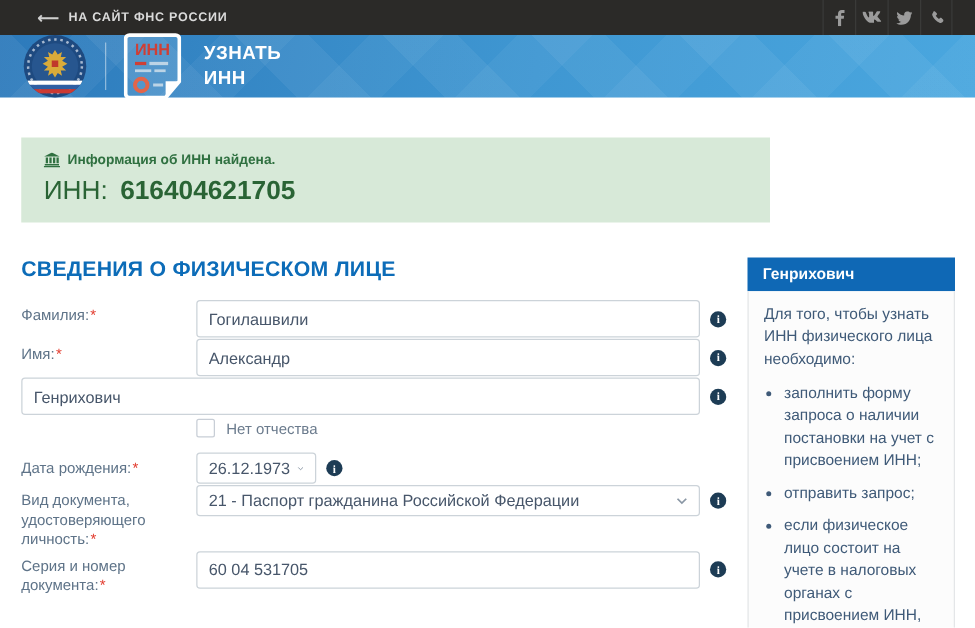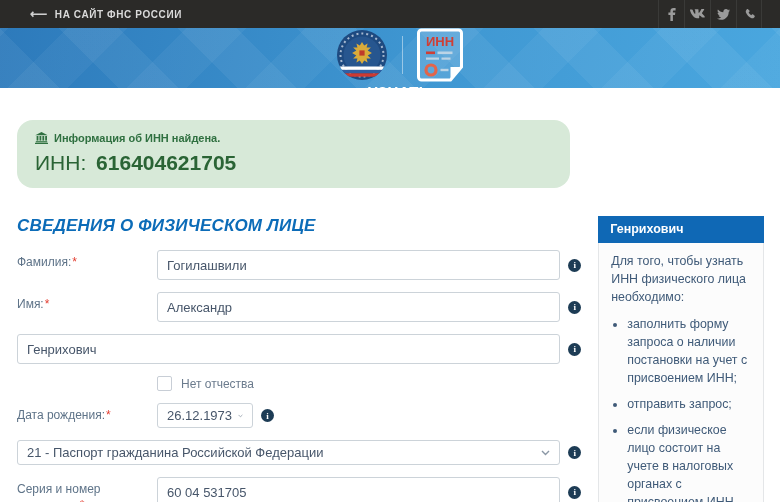--- a/index.html
+++ b/index.html
@@ -12,45 +12,45 @@
   .back-link { display:flex; align-items:center; gap:7px; margin-left:30px;
     color:#dadada; font-size:10px; font-weight:bold; letter-spacing:.6px; cursor:pointer; }
   .back-arrow { font-size:12px; line-height:1; color:#cfcfcf; }
   .social { display:flex; height:28px; margin-right:18px; }
   .social-cell { width:26px; display:flex; align-items:center; justify-content:center;
     border-left:1px solid #3a3a38; cursor:pointer; }
   .social-cell:last-child { border-right:1px solid #3a3a38; }
   .social-cell svg { display:block; }
 
   
-  .header { height:60px; position:relative;
+  .header { height:50px; position:relative;
     background:
       repeating-linear-gradient(45deg, rgba(255,255,255,.055) 0 42px, rgba(255,255,255,0) 42px 84px),
       repeating-linear-gradient(-45deg, rgba(255,255,255,.045) 0 42px, rgba(255,255,255,0) 42px 84px),
       linear-gradient(100deg, #2d7abb 0%, #3f97d2 55%, #4aa7df 100%);
-    display:flex; align-items:center;flex-direction:column; }
+    display:flex; align-items:center; }
   .brand { display:flex; align-items:center; margin-left:18px; }
   .brand-sep { width:1px; height:38px; background:rgba(255,255,255,.45); margin:0 14px; }
   .app-title { margin-left:18px; color:#fff; font-size:15px; font-weight:bold;
     letter-spacing:.4px; line-height:1.35; }
 
   
   .main { padding:32px 16px 0 17px; }
-  .result-box { width:553px; background:#d7e9d8; padding:12px 18px 13px;border-radius:16px; }
+  .result-box { width:599px; background:#d7e9d8; padding:12px 18px 13px; }
   .result-status { display:flex; align-items:center; gap:6px;
     color:#2f7040; font-size:11px; font-weight:bold; }
   .result-inn { margin-top:7px; font-size:21px; color:#2a6435; }
   .result-inn .inn-value { font-weight:bold; margin-left:4px; }
 
   .content-row { display:flex; margin-top:28px; }
   .form-col { width:565px; }
   .section-title { color:#0c6cb8; font-size:17px; font-weight:bold;
-    letter-spacing:.2px; margin-bottom:14px;font-style:italic; }
-
-  .form-row { display:flex; align-items:flex-start; margin-bottom:12px; }
+    letter-spacing:.2px; margin-bottom:14px; }
+
+  .form-row { display:flex; align-items:flex-start; margin-bottom:1px; }
   .form-label { width:140px; flex:0 0 140px; padding-top:5px;
     font-size:12px; color:#5e7388; line-height:1.3; }
   .req { color:#e23b2e; margin-left:1px; }
   .form-field { flex:1; display:flex; align-items:center; gap:8px; }
   .text-input { flex:1; height:30px; border:1px solid #ccd3d9; border-radius:3px;
     padding:0 9px; font-size:13px; color:#47566a; background:#fff; outline:none;
     font-family:"Liberation Sans", sans-serif; }
   .select-box, .date-box { height:25px; border:1px solid #ccd3d9; border-radius:3px;
     background:#fff; display:flex; align-items:center; justify-content:space-between;
     padding:0 9px; font-size:13px; color:#47566a; cursor:pointer; }
@@ -216,20 +216,24 @@
             <span>26.12.1973</span>
             <svg class="chev" width="9" height="6" viewBox="0 0 9 6">
               <path d="M1 1l3.5 3.5L8 1" stroke="#8a97a5" fill="none" stroke-width="1.4"></path>
               </svg>
           </div>
           <span class="info-icon">i</span>
         </div>
       </div>
 
       <div class="form-row">
+        <div class="form-label">
+          <span>Вид документа,</span><br>
+          <span>удостоверяющего личность:</span><span class="req">*</span>
+        </div>
         <div class="form-field">
           <div class="select-box">
             <span>21 - Паспорт гражданина Российской Федерации</span>
             <svg class="chev" width="9" height="6" viewBox="0 0 9 6">
               <path d="M1 1l3.5 3.5L8 1" stroke="#8a97a5" fill="none" stroke-width="1.4"></path>
               </svg>
           </div>
           <span class="info-icon">i</span>
         </div>
       </div>

